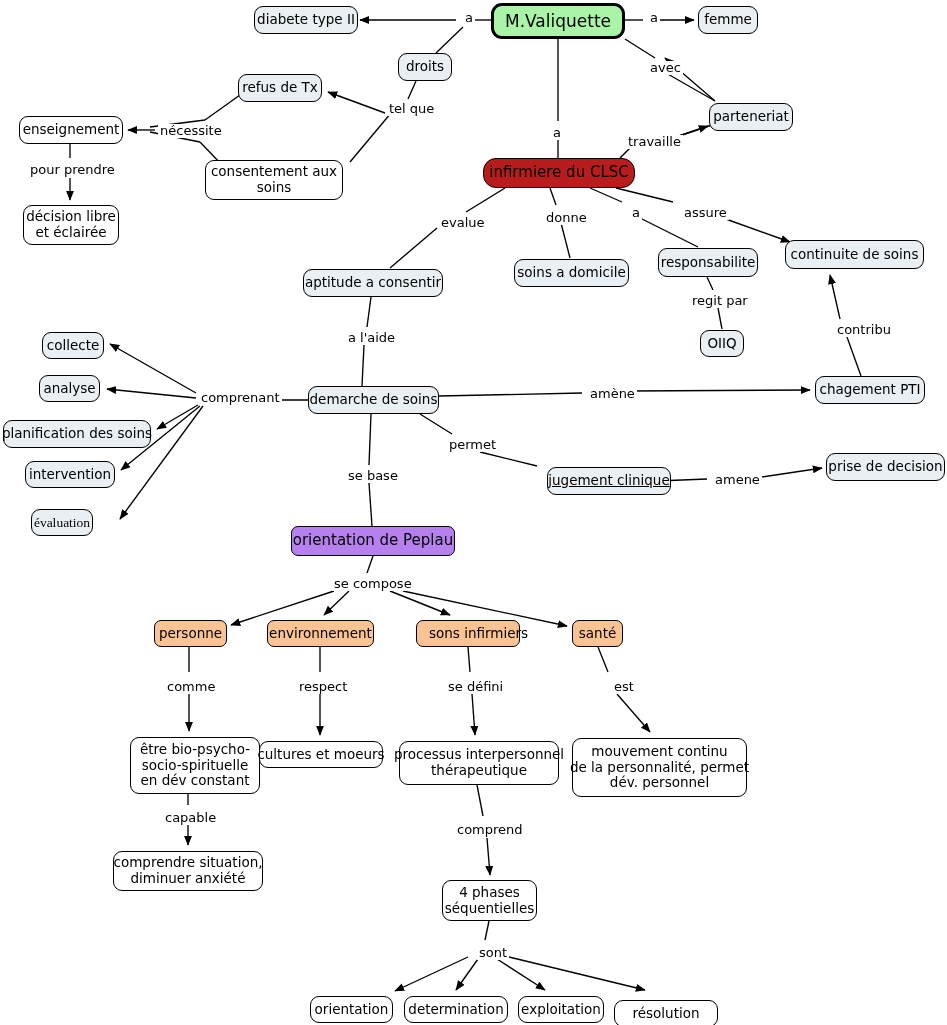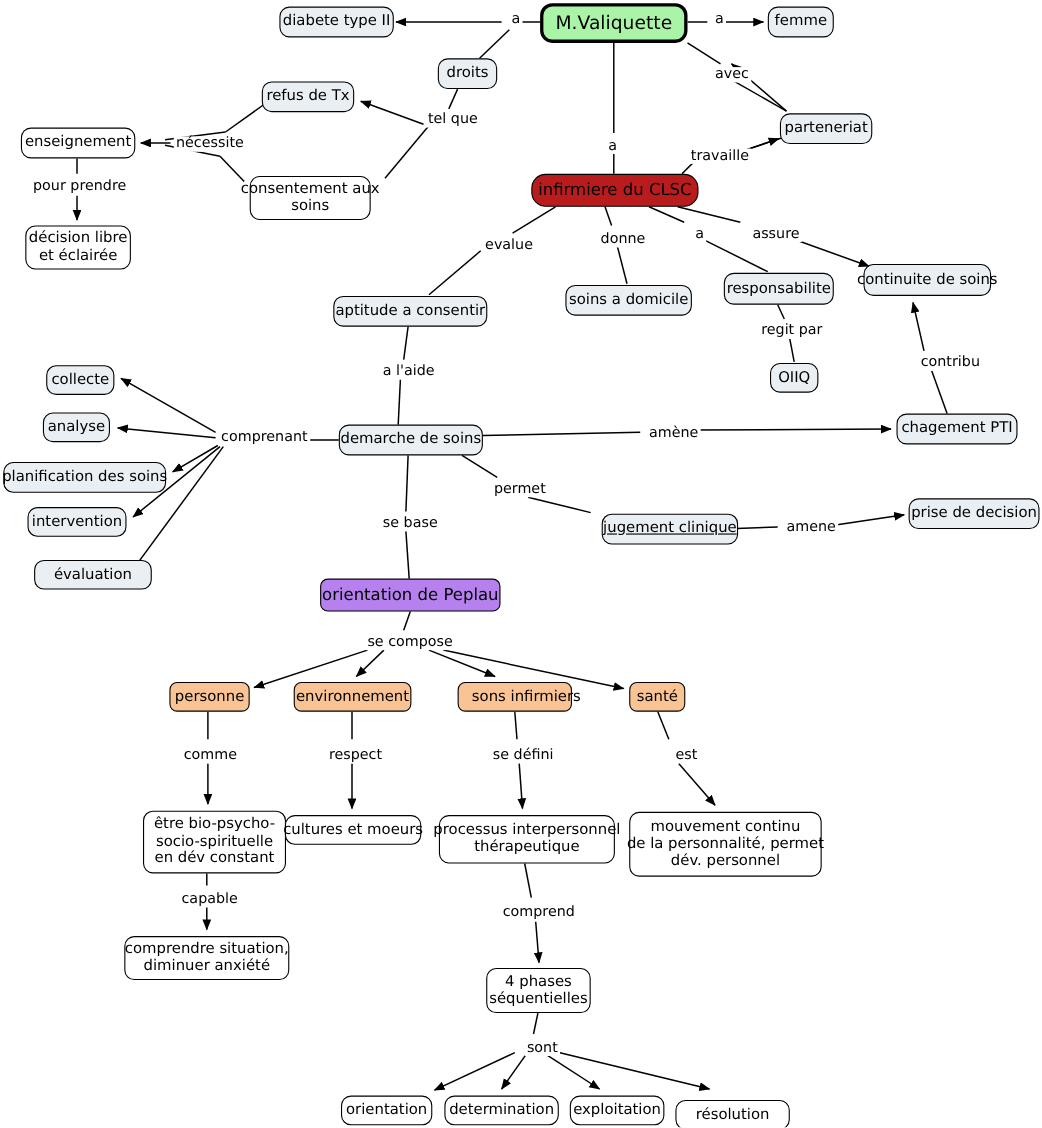--- a/index.html
+++ b/index.html
@@ -143,39 +143,39 @@
   </svg>
 
   <div id="nodes">
       <div class="node green" style="left: 491px; top: 3px; width: 134px; height: 36px;">M.Valiquette</div>
       <div class="node blue" style="left: 254px; top: 6px; width: 104px; height: 28px;">diabete type II</div>
       <div class="node blue" style="left: 698px; top: 6px; width: 60px; height: 28px;">femme</div>
       <div class="node blue" style="left: 398px; top: 53px; width: 54px; height: 28px;">droits</div>
       <div class="node blue" style="left: 238px; top: 74px; width: 84px; height: 28px;">refus de Tx</div>
       <div class="node blue" style="left: 709px; top: 103px; width: 84px; height: 28px;">parteneriat</div>
       <div class="node white" style="left: 19px; top: 116px; width: 104px; height: 28px;">enseignement</div>
-      <div class="node white" style="left: 227px; top: 160px; width: 110px; height: 40px;">consentement aux
+      <div class="node white" style="left: 205px; top: 160px; width: 138px; height: 40px;">consentement aux
 soins</div>
       <div class="node yellow" style="left: 483px; top: 158px; width: 152px; height: 30px;">infirmiere du CLSC</div>
       <div class="node white" style="left: 23px; top: 205px; width: 96px; height: 40px;">décision libre
 et éclairée</div>
       <div class="node blue" style="left: 658px; top: 248px; width: 100px; height: 29px;">responsabilite</div>
-      <div class="node blue" style="left: 785px; top: 240px; width: 116px; height: 29px;">continuite de soins</div>
+      <div class="node blue" style="left: 785px; top: 240px; width: 139px; height: 29px;">continuite de soins</div>
       <div class="node blue" style="left: 514px; top: 259px; width: 115px; height: 28px;">soins a domicile</div>
       <div class="node blue" style="left: 303px; top: 269px; width: 140px; height: 28px;">aptitude a consentir</div>
       <div class="node blue" style="left: 42px; top: 332px; width: 62px; height: 27px;">collecte</div>
       <div class="node blue" style="left: 700px; top: 330px; width: 44px; height: 27px;">OIIQ</div>
       <div class="node blue" style="left: 39px; top: 375px; width: 61px; height: 27px;">analyse</div>
       <div class="node blue" style="left: 308px; top: 386px; width: 131px; height: 28px;">demarche de soins</div>
       <div class="node blue" style="left: 815px; top: 376px; width: 110px; height: 28px;">chagement PTI</div>
       <div class="node blue" style="left: 3px; top: 420px; width: 148px; height: 28px;">planification des soins</div>
       <div class="node blue" style="left: 25px; top: 461px; width: 90px; height: 27px;">intervention</div>
       <div class="node blue" style="left: 547px; top: 467px; width: 124px; height: 28px; text-decoration: underline;">jugement clinique</div>
       <div class="node blue" style="left: 826px; top: 453px; width: 119px; height: 28px;">prise de decision</div>
-      <div class="node blue" style="left: 31px; top: 509px; width: 107px; height: 27px;">évaluation</div>
+      <div class="node blue" style="left: 31px; top: 509px; width: 62px; height: 27px; font-family: Liberation Serif, serif;">évaluation</div>
       <div class="node purple" style="left: 291px; top: 526px; width: 164px; height: 30px;">orientation de Peplau</div>
       <div class="node orange" style="left: 154px; top: 620px; width: 73px; height: 27px;">personne</div>
       <div class="node orange" style="left: 267px; top: 620px; width: 107px; height: 27px;">environnement</div>
       <div class="node orange" style="left: 416px; top: 620px; width: 104px; height: 27px; padding-left: 27px;">sons infirmiers</div>
       <div class="node orange" style="left: 572px; top: 620px; width: 51px; height: 27px;">santé</div>
       <div class="node white" style="left: 130px; top: 737px; width: 130px; height: 57px;">être bio-psycho-
 socio-spirituelle
 en dév constant</div>
       <div class="node white" style="left: 259px; top: 741px; width: 124px; height: 27px;">cultures et moeurs</div>
       <div class="node white" style="left: 399px; top: 741px; width: 160px; height: 44px;">processus interpersonnel

